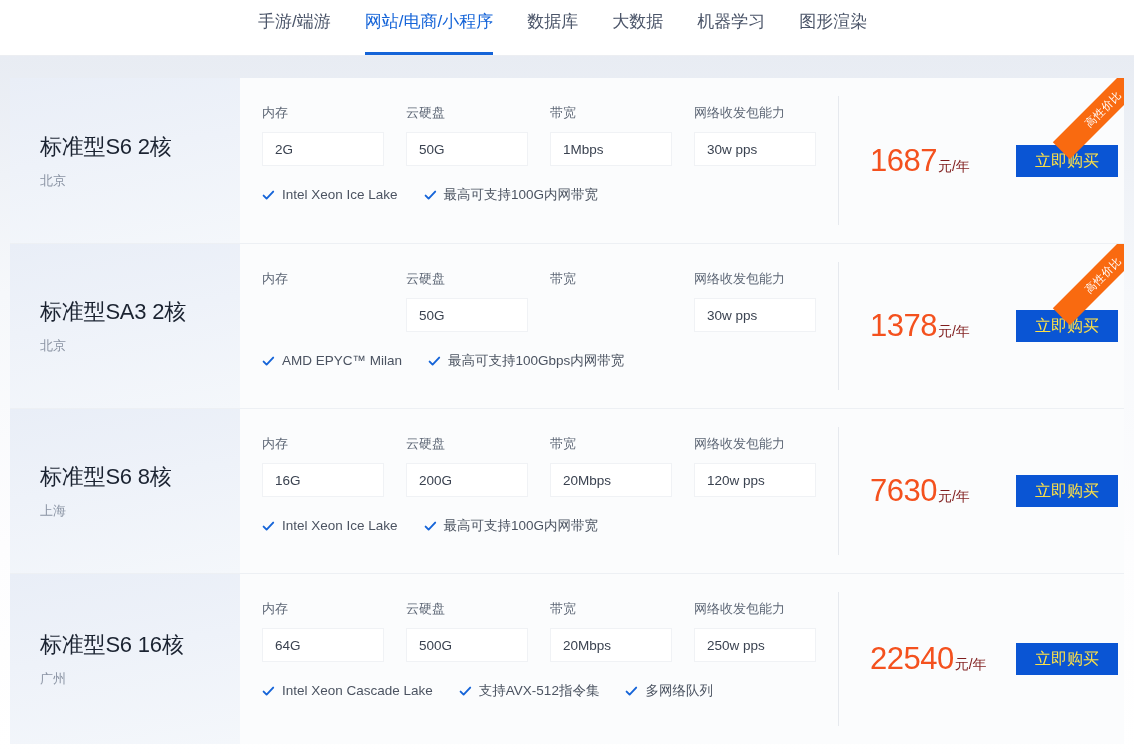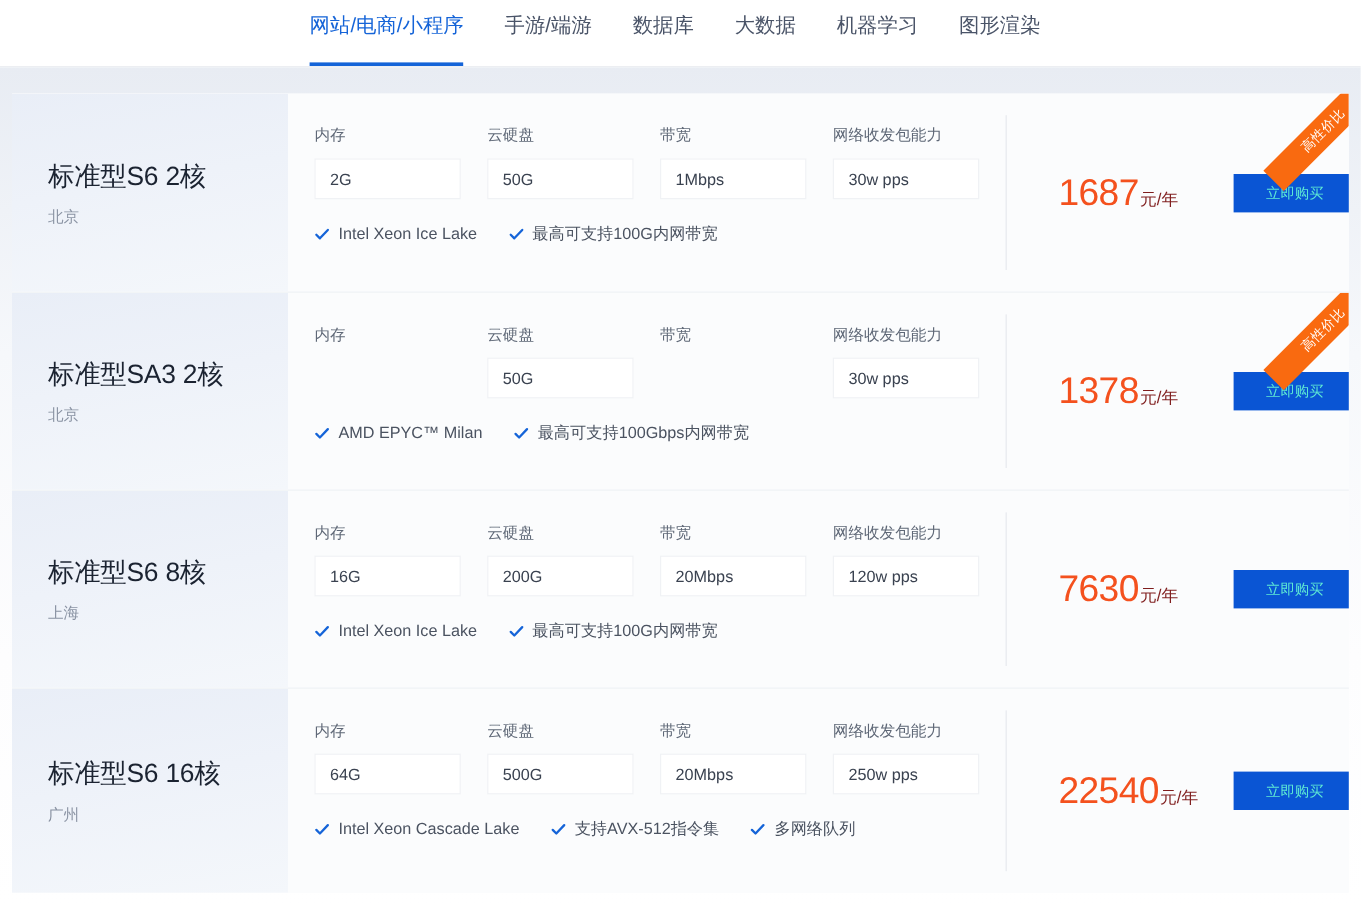--- a/index.html
+++ b/index.html
@@ -186,21 +186,21 @@
   .divider {
     position: absolute;
     left: 0;
     top: 18px;
     bottom: 18px;
     width: 1px;
     background: #e6e9ee;
   }
 
   .price {
-    margin-left: 44px;
+    margin-left: 32px;
     width: 146px;
     white-space: nowrap;
     color: #f4511e;
     display: flex;
     align-items: baseline;
     text-align: center;
   }
 
   .price-num {
     font-size: 31px;
@@ -213,22 +213,22 @@
     font-size: 14px;
     line-height: 18px;
     color: #7f1d1d;
     margin-left: 1px;
   }
 
   .buy-btn {
     width: 102px;
     height: 32px;
     background: #0a55d4;
-    color: #5eead4;
-    font-size: 12px;
+    color: #fde047;
+    font-size: 16px;
     line-height: 32px;
     text-align: center;
     cursor: pointer;
     border: none;
     font-family: inherit;
     flex: 0 0 102px;
   }
 
   
   .ribbon {
@@ -260,25 +260,25 @@
     line-height: 12px;
     color: #ffffff;
     letter-spacing: 0.5px;
     white-space: nowrap;
   }
 </style>
 </head>
 <body>
 
 <div class="tabbar">
+  <div class="tab">
+    <span>手游/端游</span>
+  </div>
   <div class="tab active">
     <span>网站/电商/小程序</span>
-  </div>
-  <div class="tab">
-    <span>手游/端游</span>
   </div>
   <div class="tab">
     <span>数据库</span>
   </div>
   <div class="tab">
     <span>大数据</span>
   </div>
   <div class="tab">
     <span>机器学习</span>
   </div>

